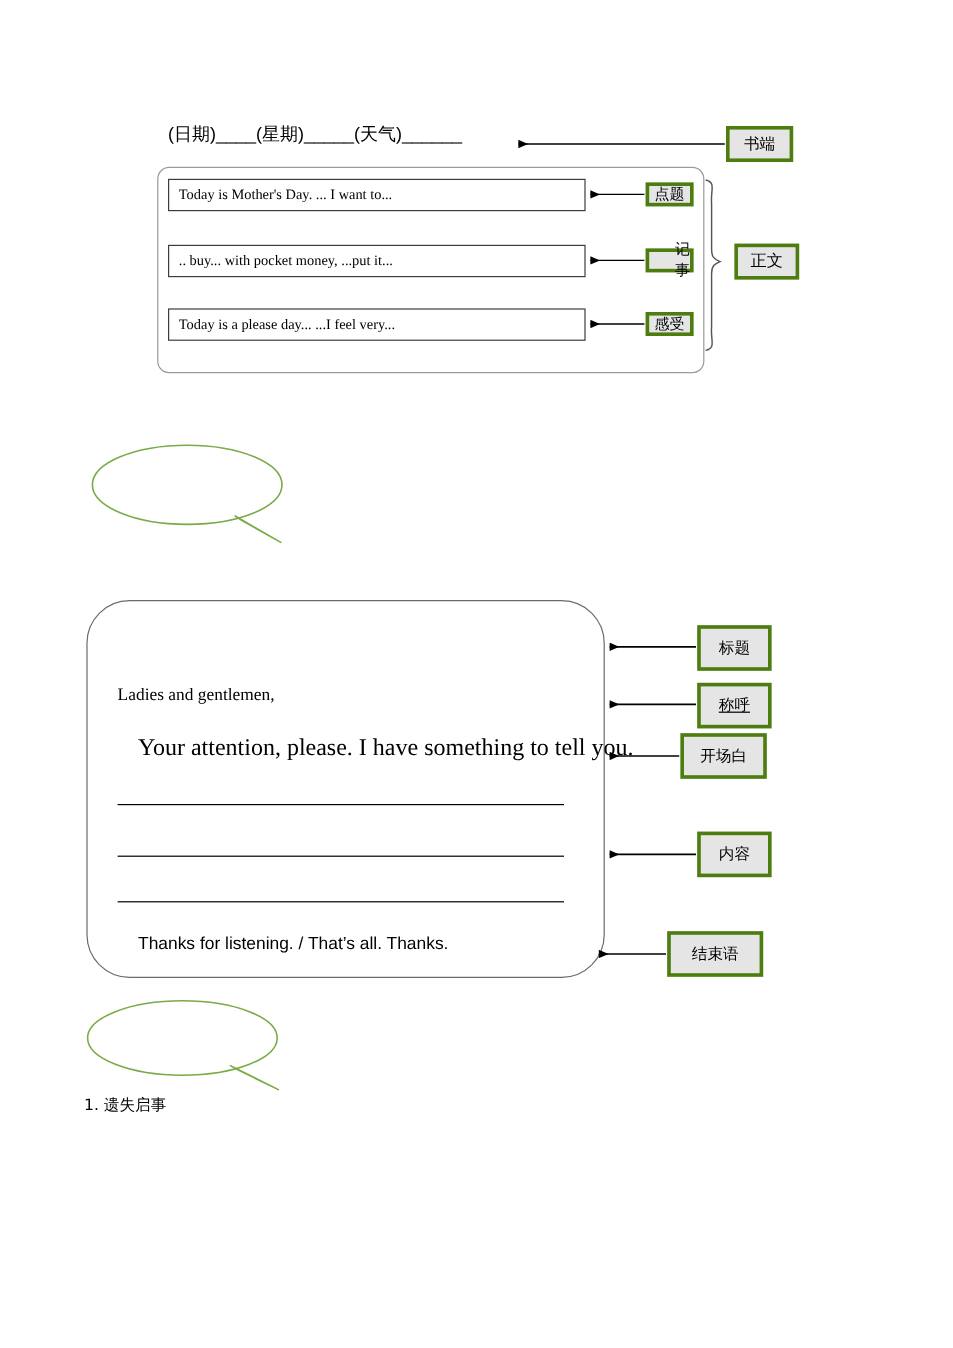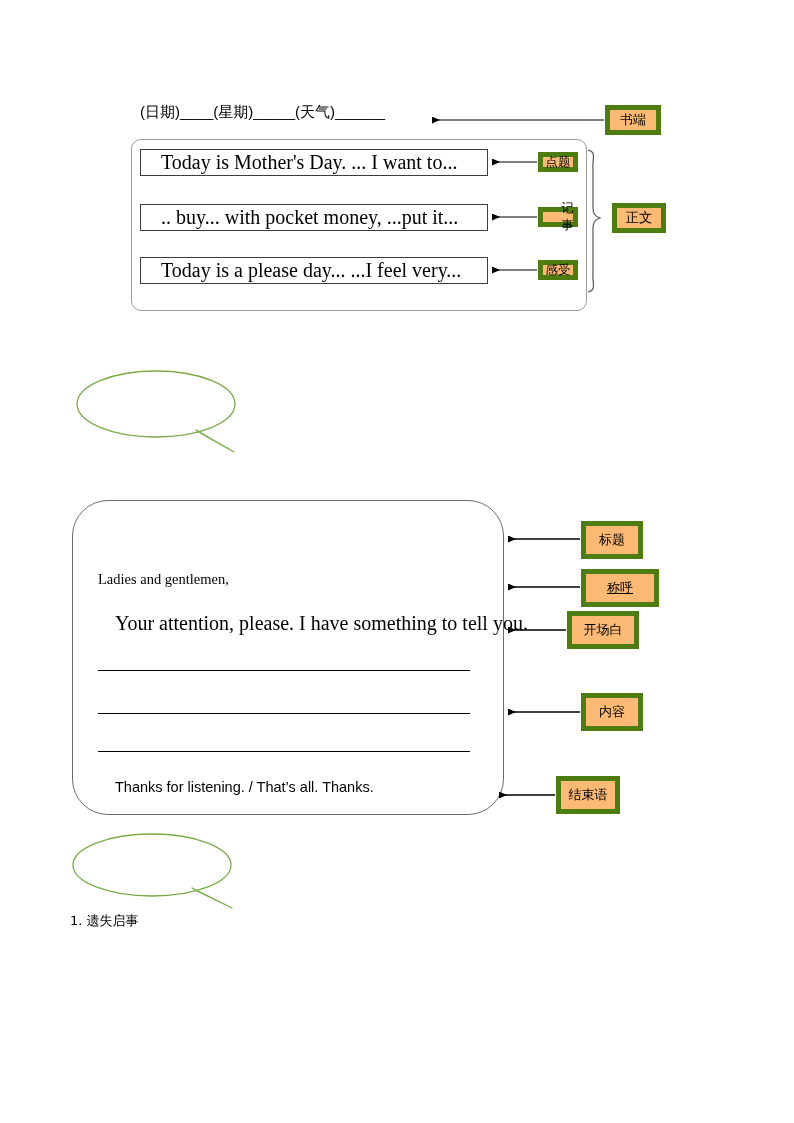--- a/index.html
+++ b/index.html
@@ -40,34 +40,34 @@
     box-sizing: border-box;
     background: #fff;
   }
   .inner-box {
     left: 140px;
     width: 348px; height: 27px;
     border: 1px solid #3c3c3c;
     box-sizing: border-box;
     background: #fff;
     font-family: "Liberation Serif", serif;
-    font-size: 20px;
+    font-size: 12px;
     line-height: 25px;
-    padding-left: 20px;
+    padding-left: 8px;
     white-space: nowrap;
     overflow: hidden;
   }
   .ib1 { top: 149px; }
   .ib2 { top: 204px; }
   .ib3 { top: 257px; }
 
   .tag-box {
-    border: 5px solid #4d7c0f;
-    box-sizing: border-box;
-    background: #fdba74;
+    border: 3px solid #4d7c0f;
+    box-sizing: border-box;
+    background: #e5e5e5;
     font-family: "DejaVu Sans", sans-serif;
     font-size: 12.5px;
     text-align: center;
     color: #000;
     display: flex;
     align-items: center;
     justify-content: center;
   }
   .tag-small { width: 40px; height: 20px; left: 538px; text-align: right; }
   .tg1 { top: 152px; }
@@ -133,24 +133,24 @@
     border-top: 1.4px solid #000;
   }
   .bl1 { top: 670px; }
   .bl2 { top: 713px; }
   .bl3 { top: 751px; }
 
   .tag-ann {
     font-size: 13px;
   }
   .tg-biaoti   { left: 581px; top: 521px; width: 62px; height: 38px; }
-  .tg-chenghu  { left: 581px; top: 569px; width: 78px; height: 38px; text-decoration: underline; }
+  .tg-chenghu  { left: 581px; top: 569px; width: 62px; height: 38px; text-decoration: underline; }
   .tg-kaichang { left: 567px; top: 611px; width: 72px; height: 38px; }
   .tg-neirong  { left: 581px; top: 693px; width: 62px; height: 38px; }
-  .tg-jieshuyu { left: 556px; top: 776px; width: 64px; height: 38px; }
+  .tg-jieshuyu { left: 556px; top: 776px; width: 80px; height: 38px; }
 
   .bottom-note {
     left: 70px; top: 912px;
     font-family: "DejaVu Sans", sans-serif;
     font-size: 13px;
     color: #000;
   }
 
   svg.overlay {
     position: absolute;

